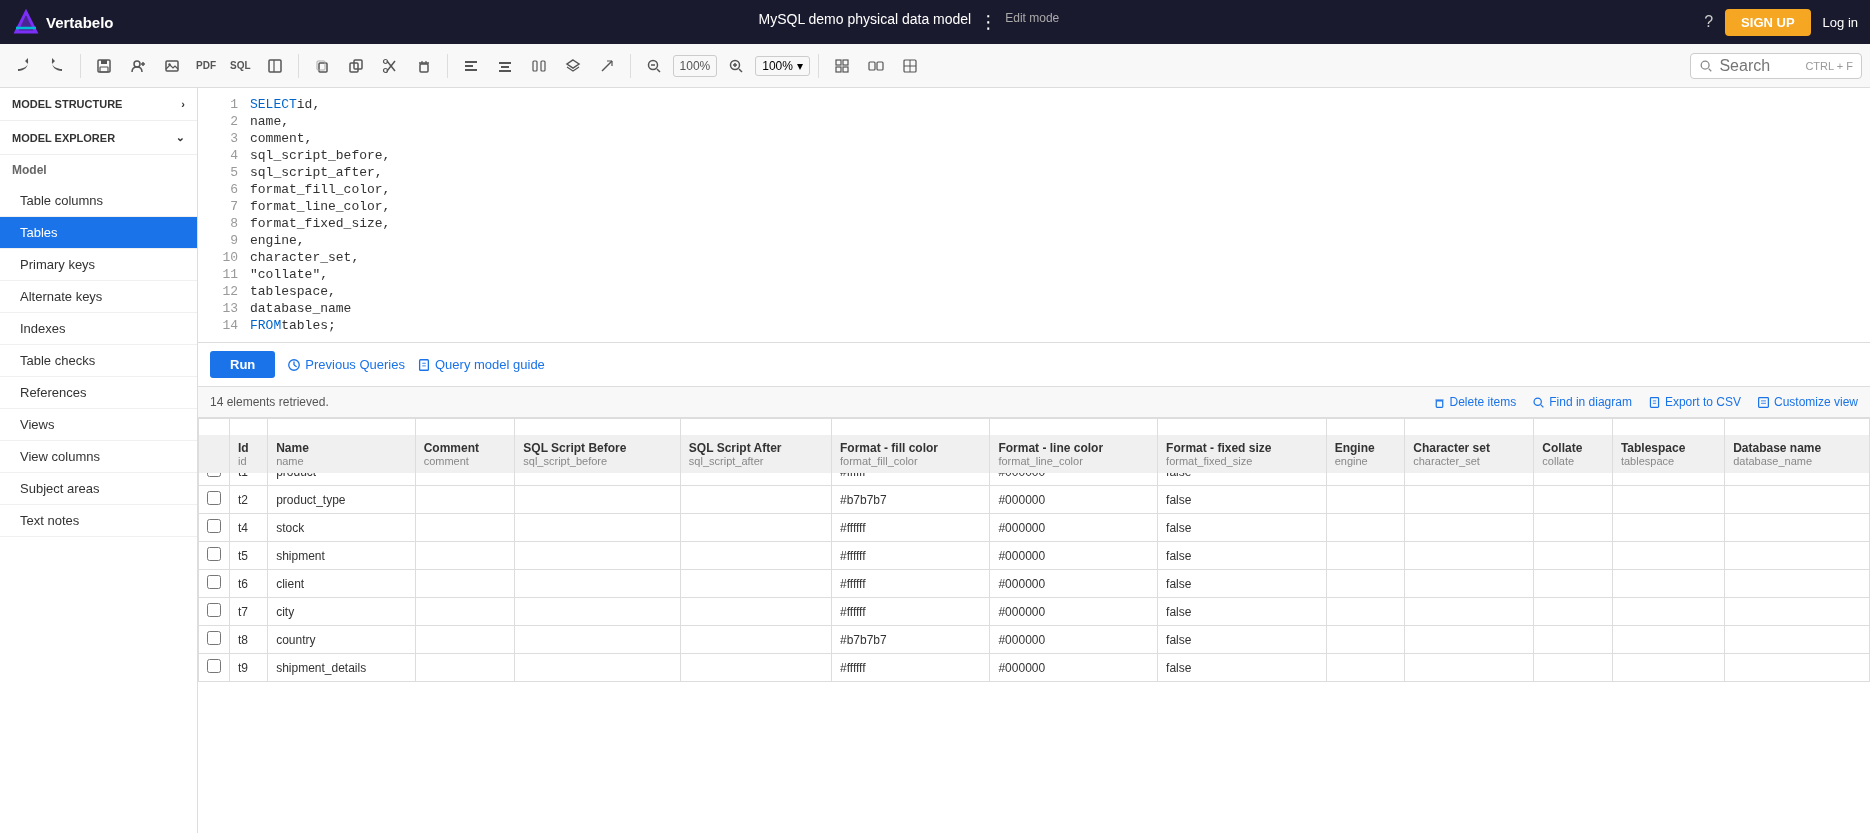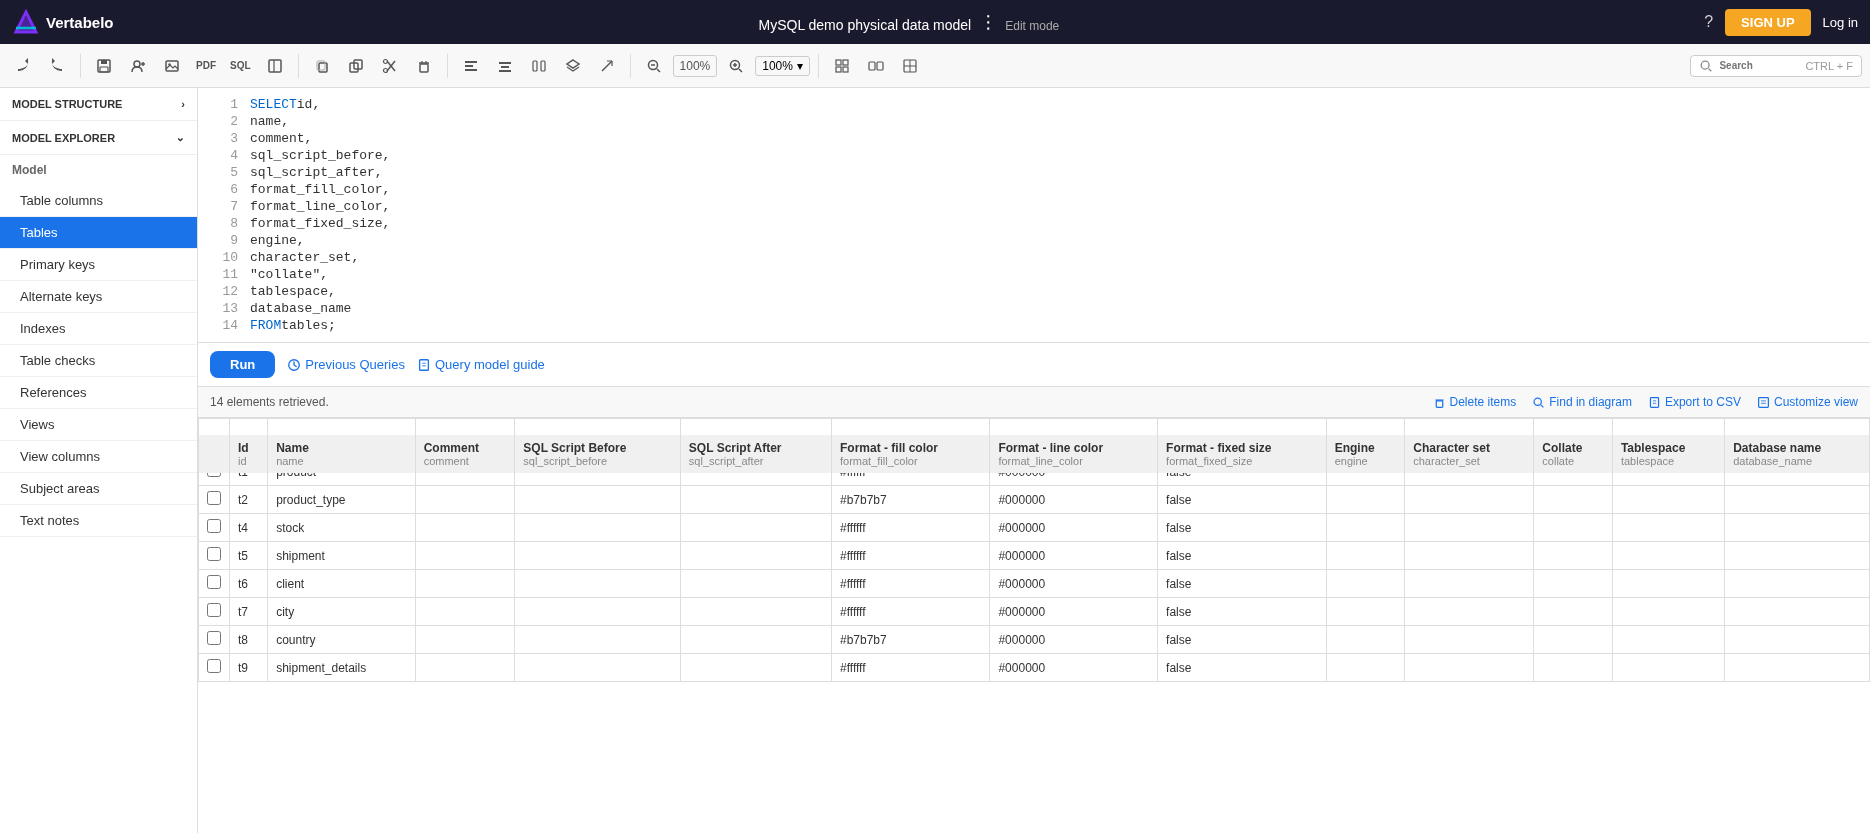--- a/index.html
+++ b/index.html
@@ -6,21 +6,21 @@
     body { font-family: -apple-system, BlinkMacSystemFont, 'Segoe UI', Arial, sans-serif; font-size: 13px; background: #fff; overflow: hidden; }
 
     
     .top-nav {
       display: flex; align-items: center; background: #1a1a2e; height: 44px; padding: 0 12px;
       color: #fff; justify-content: space-between;
     }
     .top-nav-left { display: flex; align-items: center; gap: 8px; }
     .logo { display: flex; align-items: center; gap: 6px; font-weight: 700; font-size: 15px; }
     .logo-icon { width: 28px; height: 28px; }
-    .top-nav-center { display: flex; align-items: flex-end; gap: 8px; font-size: 14px; }
+    .top-nav-center { display: flex; align-items: flex-start; gap: 8px; font-size: 14px; }
     .top-nav-right { display: flex; align-items: center; gap: 12px; }
     .btn-signup { background: #f5a623; color: #fff; border: none; border-radius: 4px; padding: 6px 16px; font-weight: 600; cursor: pointer; font-size: 13px; }
     .btn-login { background: transparent; color: #fff; border: none; cursor: pointer; font-size: 13px; }
     .help-icon { color: #ccc; cursor: pointer; font-size: 16px; }
 
     
     .toolbar {
       display: flex; align-items: center; background: #f8f8f8; border-bottom: 1px solid #ddd;
       height: 44px; padding: 0 8px; gap: 4px;
     }
@@ -57,21 +57,21 @@
       font-family: 'Courier New', monospace; font-size: 13px; min-height: 180px;
       overflow-y: auto;
     }
     .code-line { display: flex; padding: 1px 12px; }
     .line-num { color: #999; min-width: 28px; text-align: right; margin-right: 12px; user-select: none; }
     .code-keyword { color: #0066cc; }
     .code-normal { color: #333; }
 
     
     .action-bar { display: flex; align-items: center; gap: 12px; padding: 8px 12px; border-bottom: 1px solid #ddd; }
-    .btn-run { background: #1a73e8; color: #fff; border: none; border-radius: 8px; padding: 6px 20px; font-size: 13px; font-weight: 600; cursor: pointer; }
+    .btn-run { background: #1a73e8; color: #fff; border: none; border-radius: 3px; padding: 6px 20px; font-size: 13px; font-weight: 600; cursor: pointer; }
     .action-link { display: flex; align-items: center; gap: 4px; color: #1a73e8; cursor: pointer; font-size: 13px; text-decoration: none; }
 
     
     .results-area { flex: 1; display: flex; flex-direction: column; overflow: hidden; justify-content: space-between; }
     .results-header {
       display: flex; align-items: center; justify-content: space-between;
       padding: 8px 12px; background: #f8f8f8; border-bottom: 1px solid #ddd; font-size: 12px; color: #555;
     }
     .results-actions { display: flex; align-items: center; gap: 16px; }
     .results-action-btn { display: flex; align-items: center; gap: 4px; color: #1a73e8; cursor: pointer; font-size: 12px; }
@@ -262,21 +262,21 @@
         <line x1="8" y1="2" x2="8" y2="14" stroke="#555" stroke-width="1"></line>
       </svg>
   </button>
   <div style="flex:1"></div>
 
   <div style="display:flex;align-items:center;gap:6px;border:1px solid #ccc;border-radius:4px;padding:3px 8px;background:#fff;">
     <svg width="14" height="14" viewBox="0 0 16 16">
         <circle cx="7" cy="7" r="4.5" fill="none" stroke="#888" stroke-width="1.5"></circle>
         <line x1="11" y1="11" x2="14" y2="14" stroke="#888" stroke-width="1.5"></line>
       </svg>
-    <input type="text" style="border: none; outline: none; font-size: 10px; width: 80px; font-weight: bold;" placeholder="Search">
+    <input type="text" style="border: none; outline: none; font-size: 16px; width: 80px;" placeholder="Search">
     <span style="font-size:11px;color:#999;">CTRL + F</span>
   </div>
 </div>
 
 <div class="main-layout">
 
   <div class="sidebar">
     <div class="sidebar-section-header">
       <span>MODEL STRUCTURE</span>
       <span>›</span>

